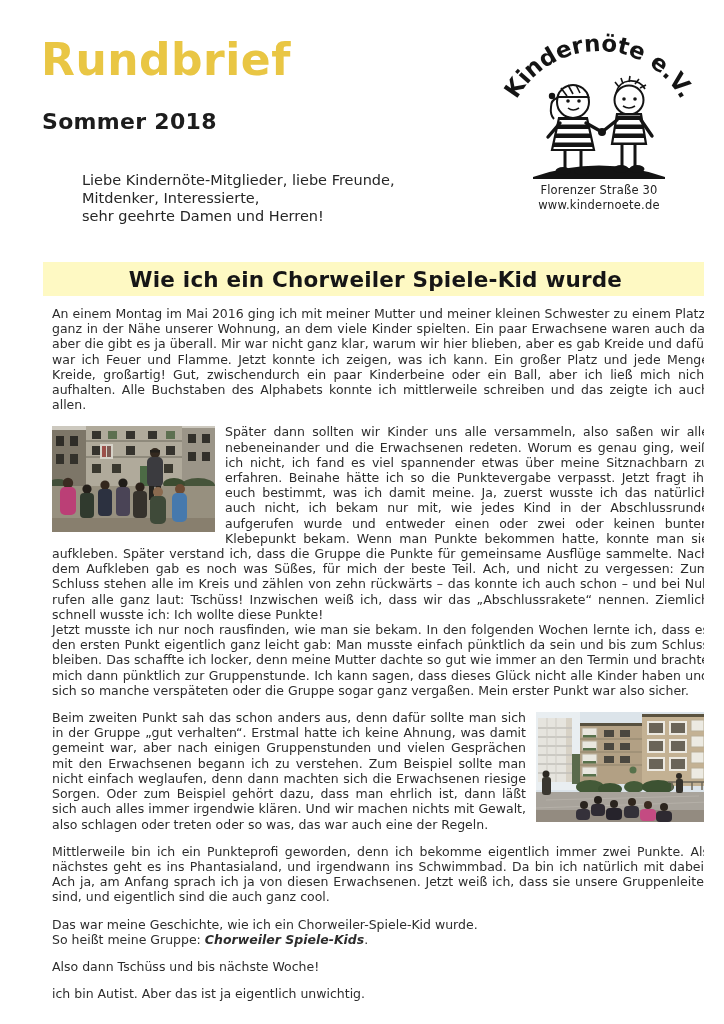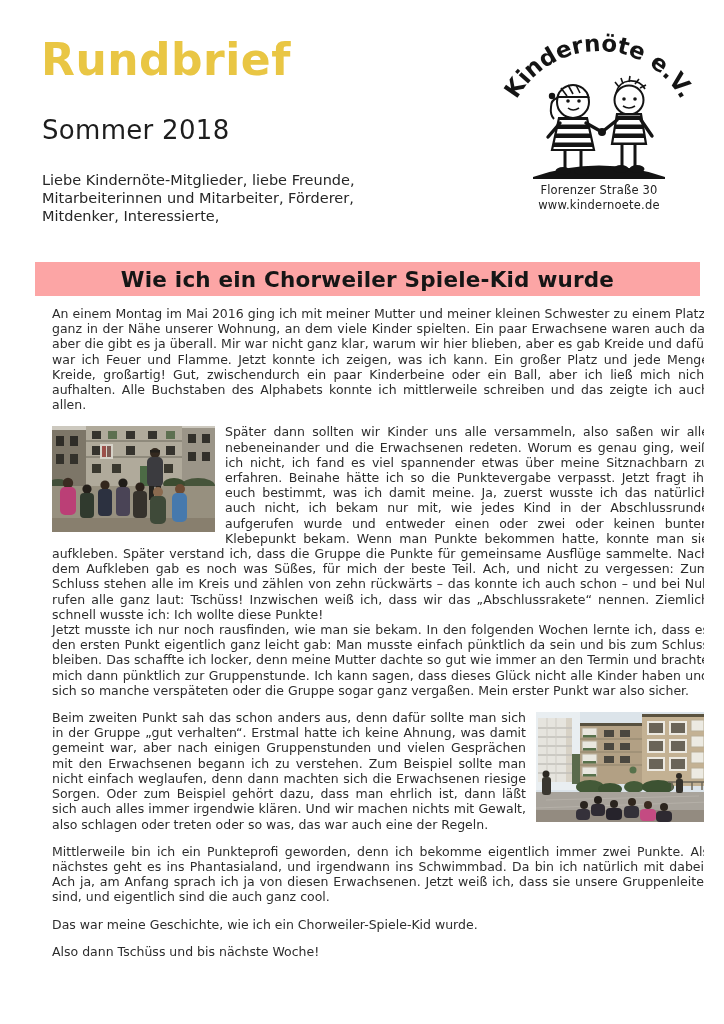--- a/index.html
+++ b/index.html
@@ -6,41 +6,41 @@
   .page{
     position:relative;width:704px;height:1024px;background:#ffffff;overflow:hidden;
     font-family:"DejaVu Sans","Liberation Sans",sans-serif;color:#2d2d2d;
   }
   
   .masthead-title{
     position:absolute;left:41px;top:34px;
     font-size:44px;font-weight:bold;letter-spacing:.5px;color:#e9c644;
   }
   .masthead-subtitle{
-    position:absolute;left:42px;top:115px;
-    font-size:26px;font-weight:400;color:#1d1d1d;letter-spacing:.3px;
+    position:absolute;left:42px;top:109px;
+    font-size:22px;font-weight:700;color:#1d1d1d;letter-spacing:.3px;
   }
   .greeting{
     position:absolute;left:42px;top:171px;
     font-size:14.5px;line-height:18px;color:#262626;
   }
-  .greeting span{display:block;}
+  .greeting span{display:block;margin-left:40px;}
   
   .logo-box{
     position:absolute;left:482px;top:30px;width:234px;text-align:center;
   }
   .logo-box svg{display:block;margin:0 auto;}
   .org-address{
     margin-top:3px;font-size:11.5px;line-height:14.6px;color:#232323;letter-spacing:.2px;
   }
   .org-address span{display:block;}
   
   .banner{
-    position:absolute;left:35px;top:262px;width:665px;height:34px;
-    background:#fca5a5;display:flex;align-items:center;justify-content:center;
+    position:absolute;left:43px;top:262px;width:665px;height:34px;
+    background:#fef9c3;display:flex;align-items:center;justify-content:center;
   }
   .banner span{
     font-size:21.5px;font-weight:bold;color:#161616;letter-spacing:.2px;
   }
   
   .article{
     position:absolute;left:41px;top:306px;width:668px;
     font-size:12.5px;line-height:15.2px;text-align:justify;color:#2d2d2d;
     hyphens:auto;
   }
@@ -54,22 +54,22 @@
 </head>
 <body>
 
 <div class="page">
 
   <div class="masthead-title">Rundbrief</div>
   <div class="masthead-subtitle">Sommer 2018</div>
 
   <div class="greeting">
     <span>Liebe Kindernöte-Mitglieder, liebe Freunde,</span>
-    <span>Mitarbeiterinnen und Mitarbeiter, Förderer,</span>
     <span>Mitdenker, Interessierte,</span>
+    <span>sehr geehrte Damen und Herren!</span>
   </div>
 
   <div class="logo-box">
     <svg width="212" height="150" viewBox="0 0 212 150" aria-hidden="true">
       <defs>
         <path id="arcpath" d="M 16,88 A 94,94 0 0 1 196,88" fill="none"></path>
         <pattern id="stripes" width="8" height="9" patternUnits="userSpaceOnUse">
           <rect width="8" height="9" fill="#ffffff"></rect>
           <rect y="4.5" width="8" height="4.5" fill="#141414"></rect>
         </pattern>
@@ -279,21 +279,23 @@
             <rect x="120" y="99" width="16" height="11" rx="4" fill="#2e2a31"></rect>
         </g>
       </svg>
       <span>Beim zweiten Punkt sah das schon anders aus, denn dafür sollte man sich in der Gruppe „gut verhalten“. Erstmal hatte ich keine Ahnung, was damit gemeint war, aber nach einigen Gruppenstunden und vielen Gesprächen mit den Erwachsenen begann ich zu verstehen. Zum Beispiel sollte man nicht einfach weglaufen, denn dann machten sich die Erwachsenen riesige Sorgen. Oder zum Beispiel gehört dazu, dass man ehrlich ist, dann läßt sich auch alles immer irgendwie klären. Und wir machen nichts mit Gewalt, also schlagen oder treten oder so was, das war auch eine der Regeln.</span>
     </p>
 
     <p>Mittlerweile bin ich ein Punkteprofi geworden, denn ich bekomme eigentlich immer zwei Punkte. Als nächstes geht es ins Phantasialand, und irgendwann ins Schwimmbad. Da bin ich natürlich mit dabei! Ach ja, am Anfang sprach ich ja von diesen Erwachsenen. Jetzt weiß ich, dass sie unsere Gruppenleiter sind, und eigentlich sind die auch ganz cool.</p>
 
     <p>
       <span class="block">Das war meine Geschichte, wie ich ein Chorweiler-Spiele-Kid wurde.</span>
+      <span class="block"><span>So heißt meine Gruppe: </span><strong class="group-name">Chorweiler Spiele-Kids</strong><span>.</span></span>
     </p>
 
     <p>Also dann Tschüss und bis nächste Woche!</p>
 
     <p>
+      <span class="block">ich bin Autist. Aber das ist ja eigentlich unwichtig.</span>
     </p>
 
   </main>
 </div>
 
 </body></html>

